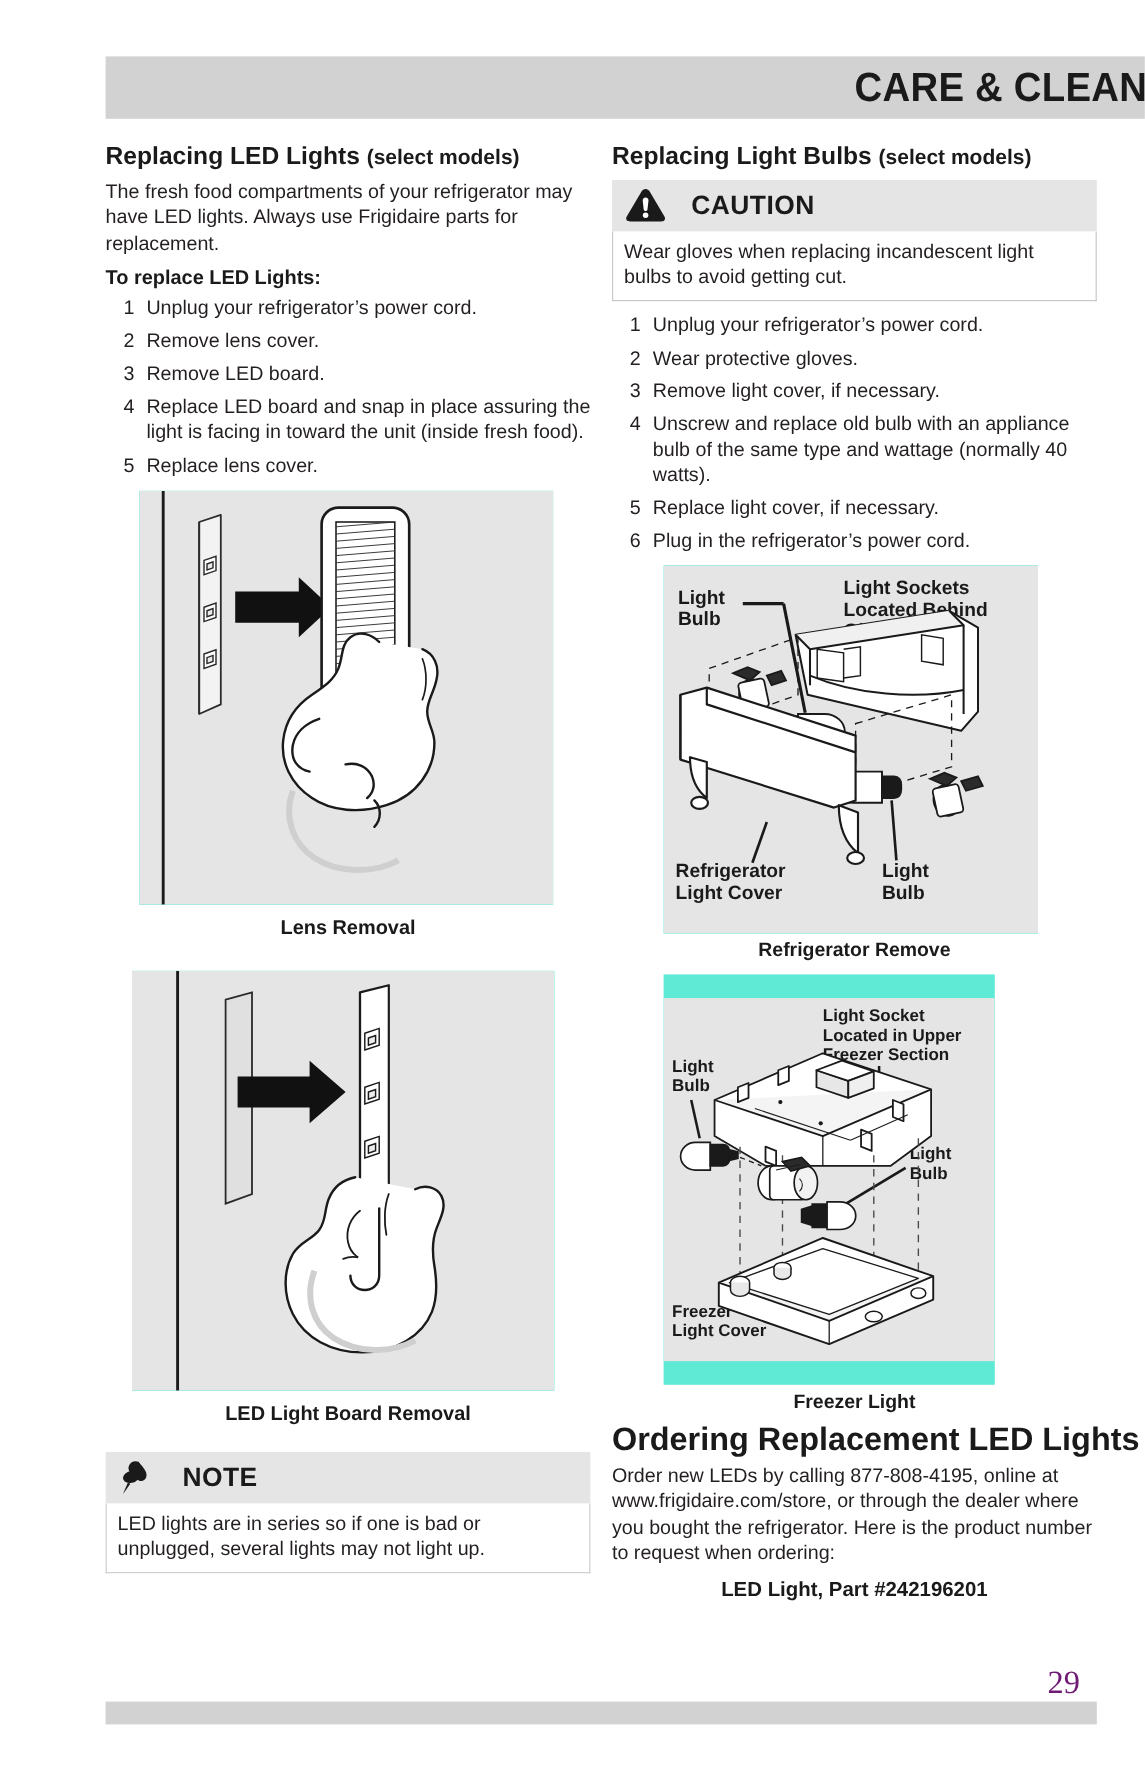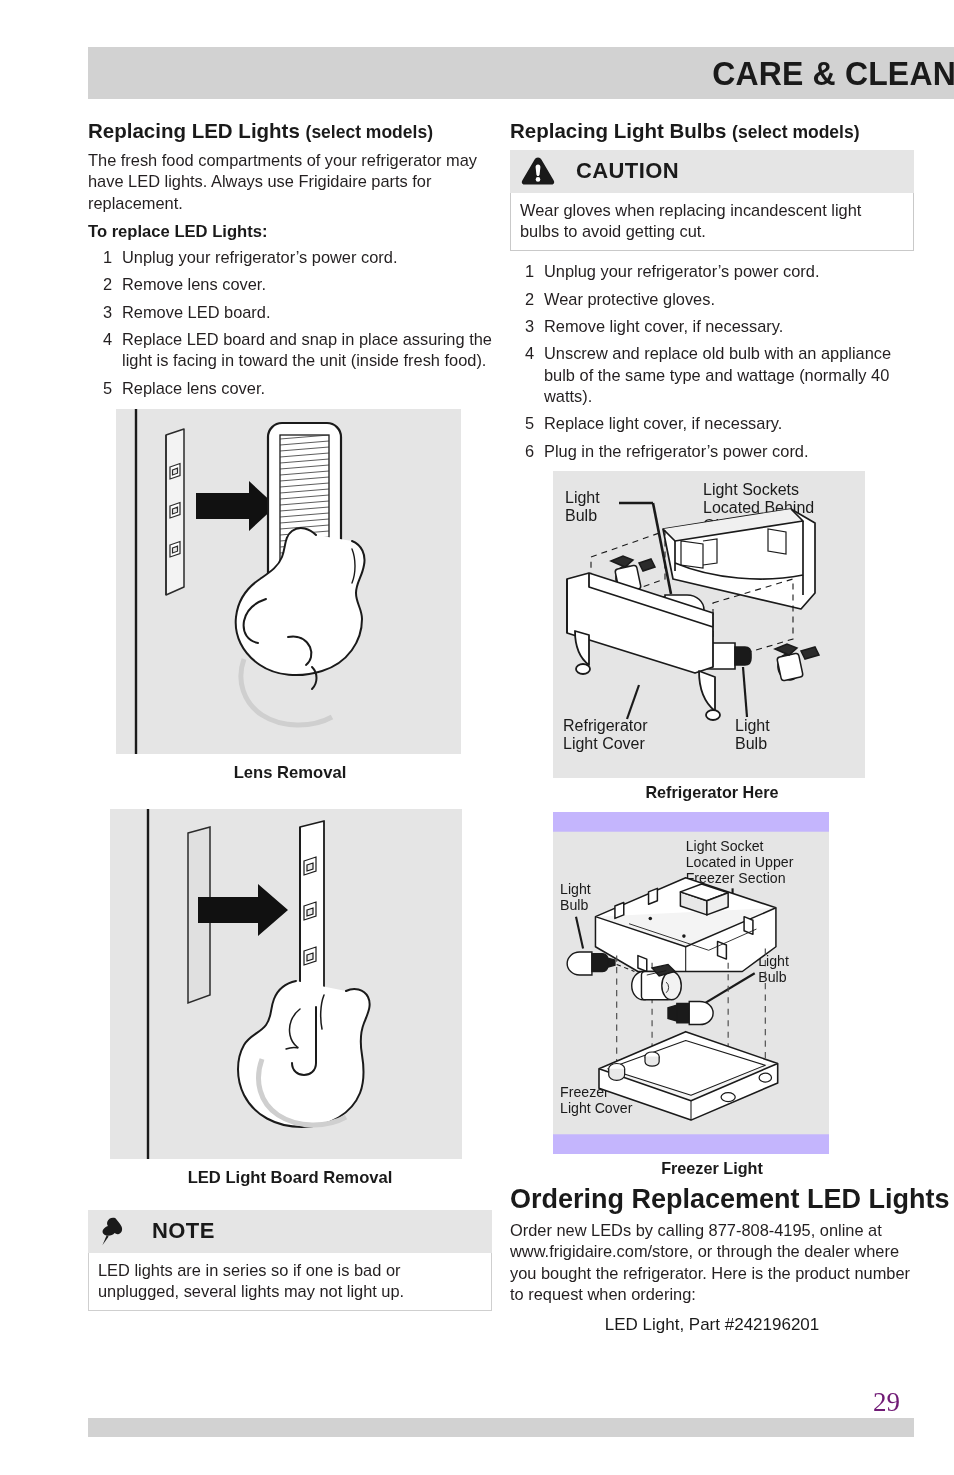--- a/index.html
+++ b/index.html
@@ -106,23 +106,24 @@
     border-top: none;
     background: #fff;
     padding: 7px 9px 9px 9px;
     font-size: 16.4px;
     line-height: 1.26;
   }
   .notebox .alert-body { border-color: #cfcfcf; }
 
   
   .figbox {
-    background: #c4b5fd;
+    background: #5eead4;
     position: relative;
     overflow: hidden;
+    font-weight: bold;
   }
   .figcap {
     text-align: center;
     font-size: 16.6px; font-weight: bold;
     padding-top: 9px;
     color: #1a1a1a;
   }
   .diagcap {
     text-align: center;
     font-size: 16.2px; font-weight: bold;
@@ -140,21 +141,21 @@
   
   h2.ord-head {
     margin: 6px 0 5px 0;
     font-size: 27px; font-weight: bold;
     white-space: nowrap;
     color: #1a1a1a;
   }
   p.partline {
     margin: 0;
     text-align: center;
-    font-size: 17px; font-weight: normal;
+    font-size: 17px; font-weight: bold;
     line-height: 1.28;
     color: #1a1a1a;
   }
   p.partline.first { margin-top: 9px; }
   p.partline.second { margin-top: 10px; }
 
   
   .footer-bar {
     position: absolute;
     left: 88px; bottom: 38px;
@@ -423,21 +424,21 @@
         <path d="M14 108 L36 102 L160 142 L160 196 L142 202 L14 162 Z"></path>
         <path d="M14 108 L14 162" fill="none"></path>
         <path d="M36 102 L36 116 L160 156" fill="none"></path>
         <path d="M22 160 c0 18 6 28 14 34 l0 -30 z" fill="#ffffff"></path>
         <path d="M146 200 c0 20 6 32 16 40 l0 -34 z" fill="#ffffff"></path>
         <ellipse cx="30" cy="198" rx="7" ry="5"></ellipse>
         <ellipse cx="160" cy="244" rx="7" ry="5"></ellipse>
       </g>
     </svg>
   </div>
-  <div class="diagcap">Refrigerator Here</div>
+  <div class="diagcap">Refrigerator Remove</div>
 
   <div class="figbox diag-freezer" style="margin-top:10px;">
     <svg class="figsvg" viewBox="0 0 312 342">
       <rect x="0" y="0" width="312" height="342" fill="#e5e5e5"></rect>
 
       <text x="150" y="22" font-family="Liberation Sans, sans-serif" font-size="16" fill="#1a1a1a">Light Socket</text>
       <text x="150" y="40" font-family="Liberation Sans, sans-serif" font-size="16" fill="#1a1a1a">Located in Upper</text>
       <text x="150" y="58" font-family="Liberation Sans, sans-serif" font-size="16" fill="#1a1a1a">Freezer Section</text>
       <text x="8" y="70" font-family="Liberation Sans, sans-serif" font-size="16" fill="#1a1a1a">Light</text>
       <text x="8" y="88" font-family="Liberation Sans, sans-serif" font-size="16" fill="#1a1a1a">Bulb</text>

